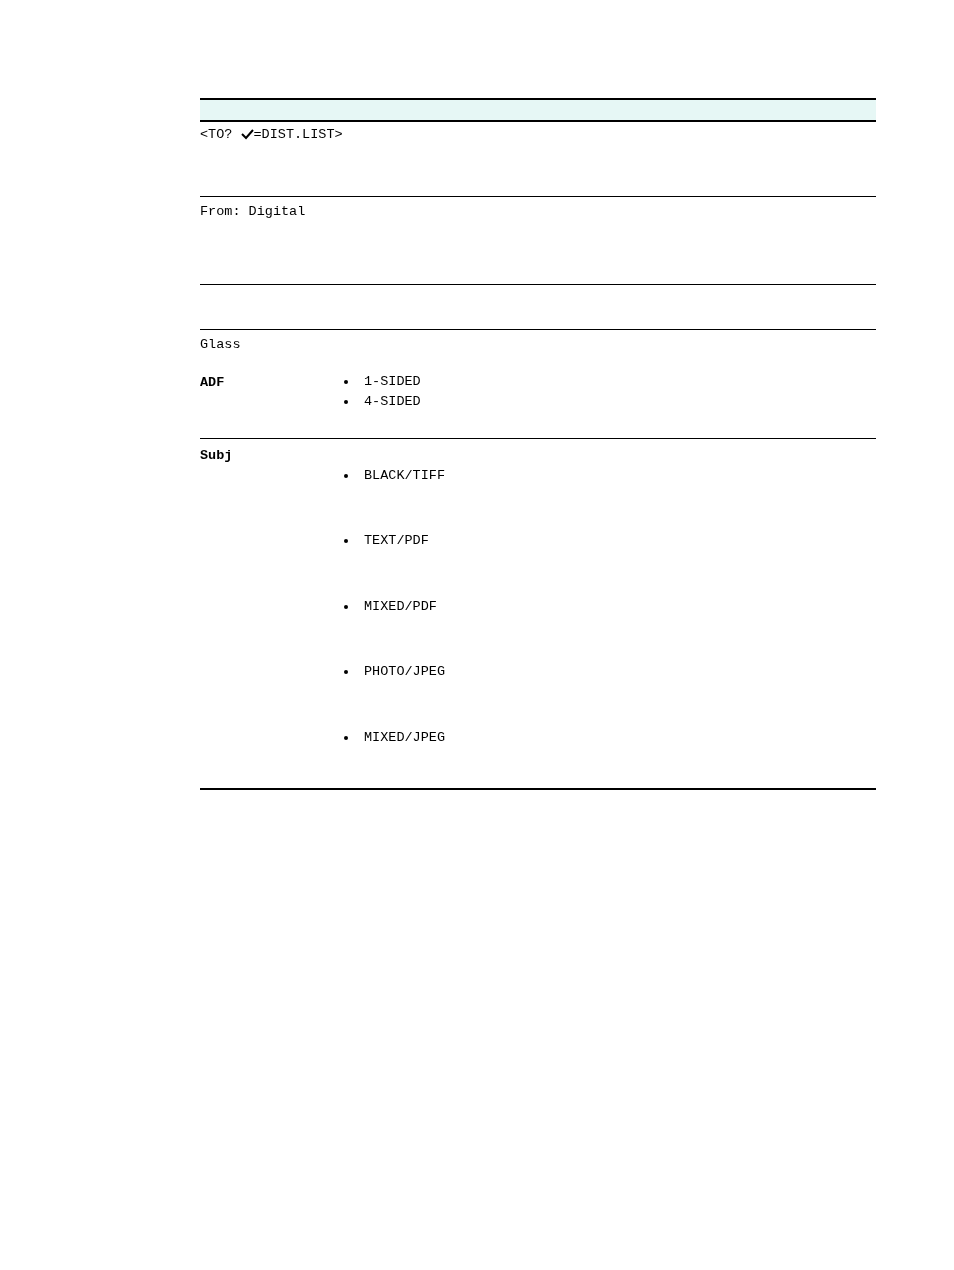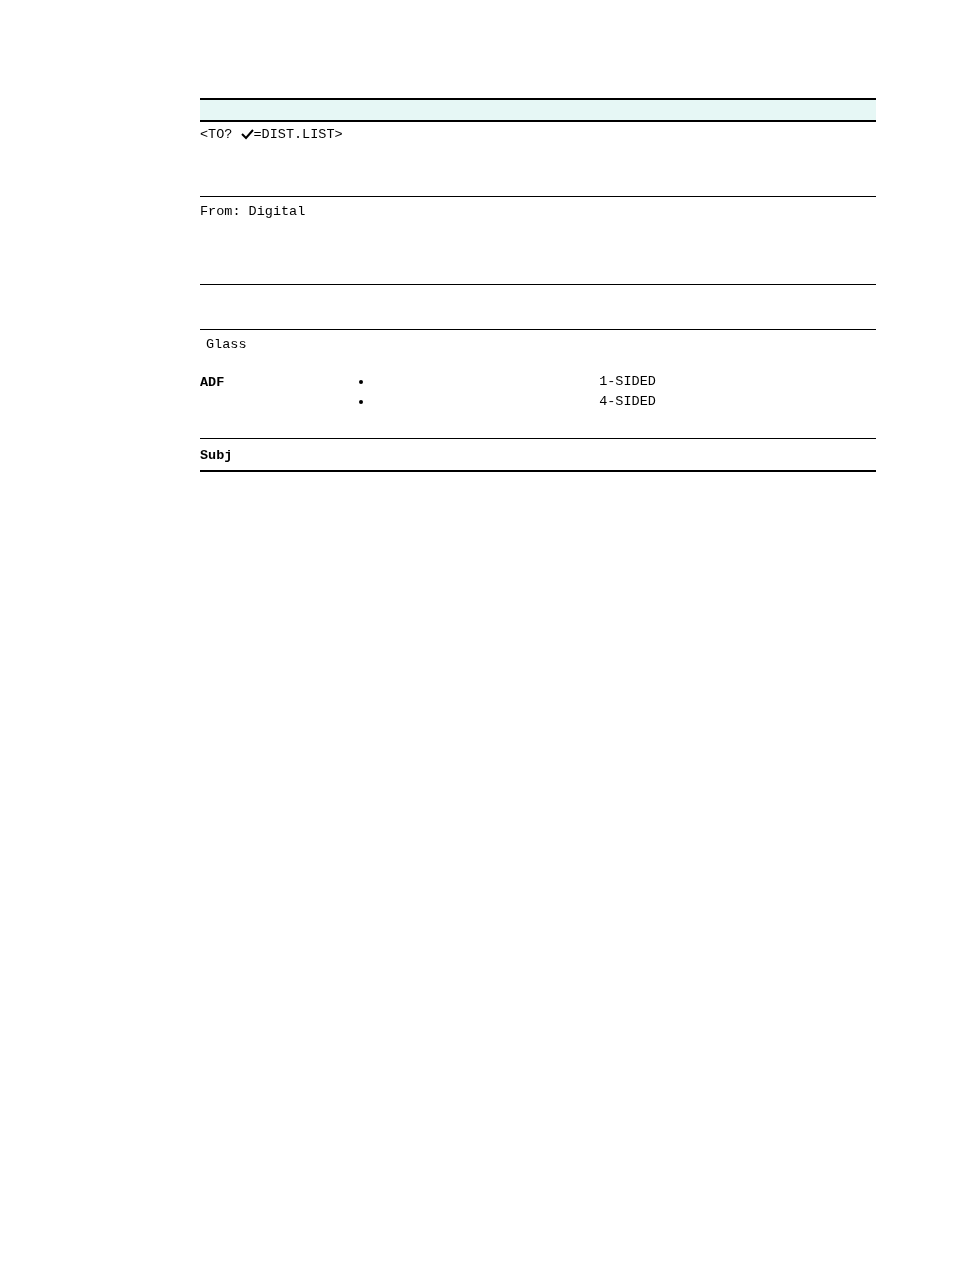--- a/index.html
+++ b/index.html
@@ -44,23 +44,22 @@
   .left-label {
     width: 153px;
     padding-top: 4px;
     font-weight: bold;
   }
   .right-list {
     flex: 1;
   }
   ul.bullets {
     list-style: disc;
-    margin: 2px 0 2px 20px;
+    margin: 2px 0 2px 5px;
     padding: 0;
-    text-align: center;
   }
   ul.bullets li {
     padding-left: 6px;
     margin: 3px 0;
   }
   ul.bullets.spaced li {
     margin: 0 0 48px 0;
   }
   ul.bullets.spaced li:last-child {
     margin-bottom: 36px;
@@ -94,37 +93,47 @@
     </div>
 
     <div class="gap-md"></div>
 
     <div class="thin-border-top"></div>
 
     <div class="gap-lg"></div>
 
     <div class="thin-border-top"></div>
     <div class="section" style="padding-bottom:0;">
-      <div style="padding-bottom:16px;margin-left:6px;">Glass</div>
+      <div style="padding-bottom:16px;">Glass</div>
       <div class="two-col">
         <div class="left-label">ADF</div>
         <div class="right-list">
           <ul class="bullets">
             <li>1-SIDED</li>
             <li>4-SIDED</li>
           </ul>
         </div>
       </div>
     </div>
 
     <div style="height:24px;"></div>
 
     <div class="thin-border-top"></div>
     <div class="section" style="padding-top:4px;">
       <div class="two-col">
         <div class="left-label">Subj</div>
+        <div class="right-list">
+          <div class="type-gap"></div>
+          <ul class="bullets spaced">
+            <li>BLACK/TIFF</li>
+            <li>TEXT/PDF</li>
+            <li>MIXED/PDF</li>
+            <li>PHOTO/JPEG</li>
+            <li>MIXED/JPEG</li>
+          </ul>
+        </div>
       </div>
     </div>
 
     <div class="final-border"></div>
 
   </div>
 </div>
 
 </body></html>

